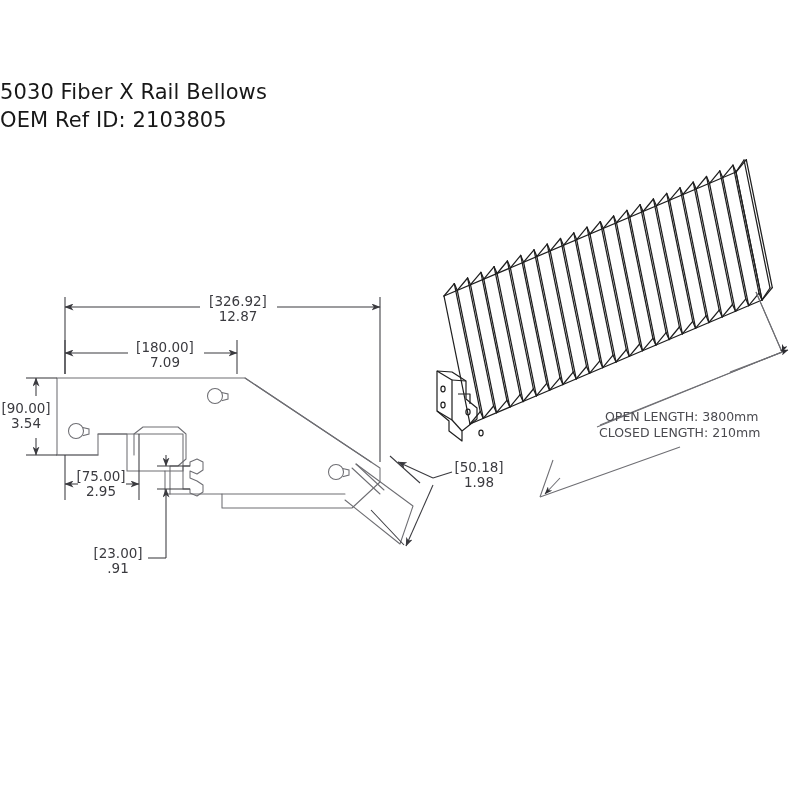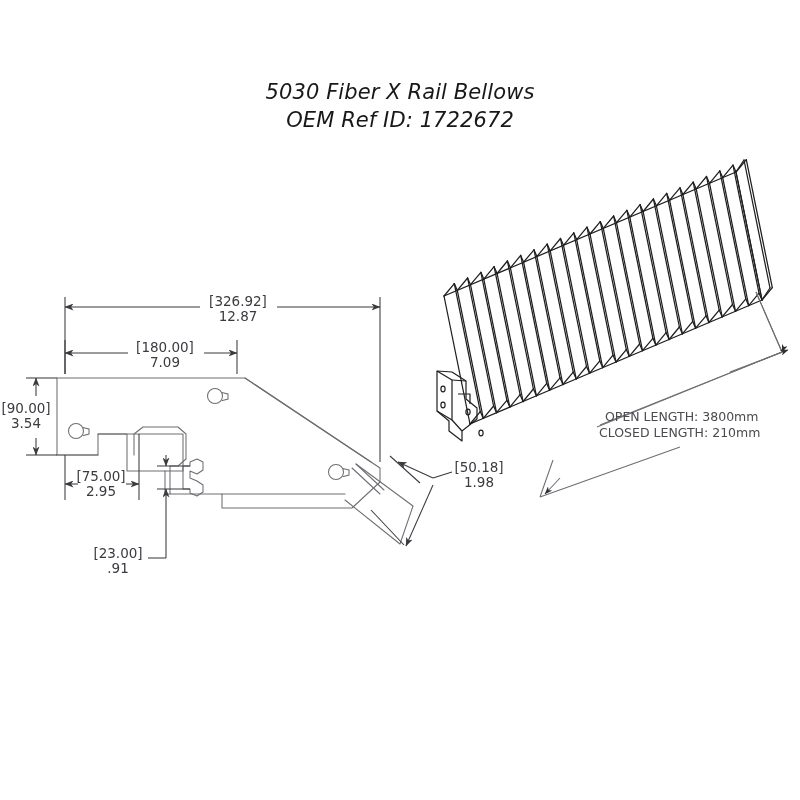--- a/index.html
+++ b/index.html
@@ -20,23 +20,21 @@
     position: relative;
     width: 800px;
     height: 800px;
     background: #ffffff;
   }
   #title-block {
     position: absolute;
     left: 0;
     top: 78px;
     width: 800px;
-    text-align: center;
     line-height: 1.35;
-    font-style: italic;
   }
   #title-block .t-line {
     font-size: 21px;
     color: #181818;
     letter-spacing: 0.1px;
   }
   #drawing-svg {
     position: absolute;
     left: 0;
     top: 0;
@@ -46,21 +44,21 @@
   }
   text { font-family: "DejaVu Sans", "Liberation Sans", sans-serif; }
 </style>
 </head>
 <body>
 
 <div id="sheet">
 
   <div id="title-block">
     <div class="t-line">5030 Fiber X Rail Bellows</div>
-    <div class="t-line">OEM Ref ID: 1722672</div>
+    <div class="t-line">OEM Ref ID: 2103805</div>
   </div>
 
   <svg id="drawing-svg" viewBox="0 0 800 800">
     <defs>
       <marker id="ar" markerWidth="9" markerHeight="7" refX="8.5" refY="3.5" orient="auto" markerUnits="userSpaceOnUse">
         <path d="M0,0 L9,3.5 L0,7 L2.4,3.5 Z" fill="#3a3a3f"></path>
       </marker>
       <marker id="arL" markerWidth="9" markerHeight="7" refX="0.5" refY="3.5" orient="auto" markerUnits="userSpaceOnUse">
         <path d="M9,0 L0,3.5 L9,7 L6.6,3.5 Z" fill="#3a3a3f"></path>
       </marker>

